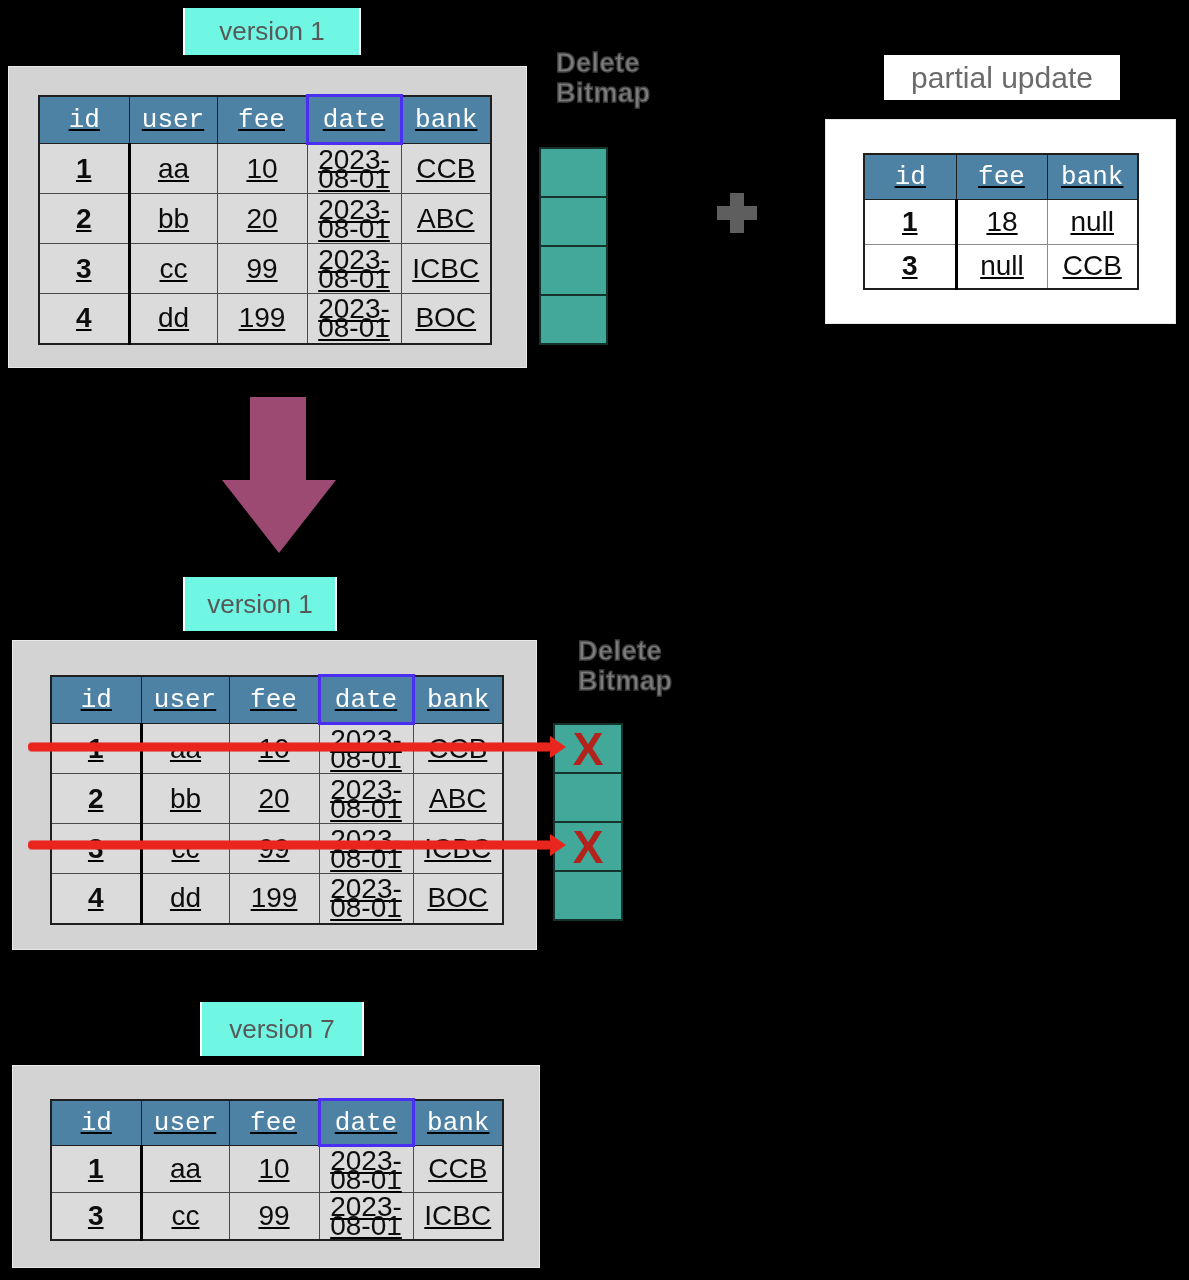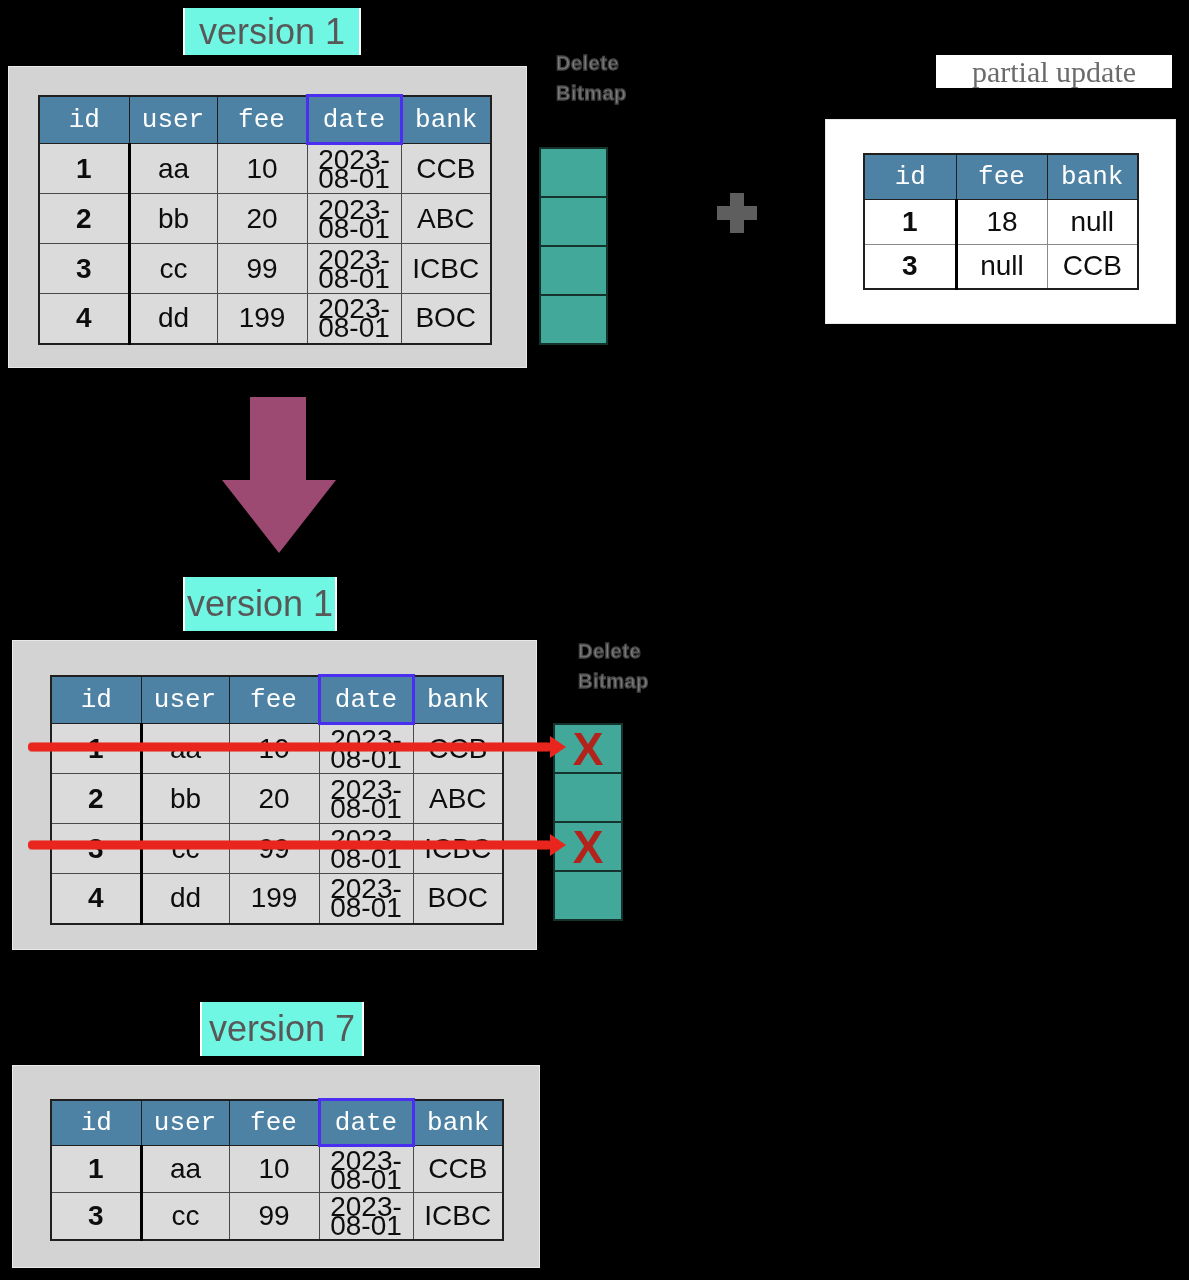--- a/index.html
+++ b/index.html
@@ -6,31 +6,31 @@
   #canvas {
     position:relative; width:1189px; height:1280px;
     background:#000000; overflow:hidden;
     font-family:"Liberation Sans", sans-serif;
   }
   .abs { position:absolute; }
 
   
   .chip {
     background:#70F7E4; color:#585858;
-    font-size:36px; text-align:left;
+    font-size:26px; text-align:left;
     display:flex; align-items:center; justify-content:center;
     border-left:2px solid #ffffff; border-right:2px solid #ffffff;
   }
 
   
   .card { background:#D3D3D3; border:1px solid #e9e9e9; box-sizing:border-box; }
   .card.white { background:#FFFFFF; }
 
   
-  table.data { border-collapse:collapse; table-layout:fixed; border:2px solid #1f1f1f; }
+  table.data { border-collapse:collapse; table-layout:fixed; border:2px solid #1f1f1f;text-decoration:underline; }
   table.data th {
     background:#4E82A4; color:#FFFFFF;
     font-family:"Liberation Mono", monospace; font-weight:normal;
     font-size:26px; text-align:center;
     border:1px solid #1f1f1f; padding:0;
   }
   table.data td {
     background:#DBDBDB; color:#0d0d0d;
     font-size:28px; text-align:center;
     border:1px solid #4a4a4a; padding:0;
@@ -43,21 +43,21 @@
   
   .bitmap { display:flex; flex-direction:column; }
   .bitmap-cell {
     box-sizing:border-box; background:#41A89A; border:2px solid #16322d;
     margin-top:-2px; display:flex; align-items:center; justify-content:center;
     color:#B3221B; font-weight:bold; font-size:46px;
   }
   .bitmap-cell:first-child { margin-top:0; }
 
   .db-label {
-    color:#7C7C7C; font-weight:bold; font-size:20px; line-height:30px;
+    color:#7C7C7C; font-weight:bold; font-size:27px; line-height:30px;
     -webkit-text-stroke:1.3px #454545; letter-spacing:0.5px;
   }
 
   
   .plus { width:40px; height:40px; }
   .plus .h { position:absolute; left:0; top:13px; width:40px; height:14px; background:#5E5E5E; }
   .plus .v { position:absolute; left:13px; top:0; width:14px; height:40px; background:#5E5E5E; }
 
   
   .arrow-shaft { width:56px; background:#9D4A72; }
@@ -149,21 +149,21 @@
     <div class="bitmap-cell" style="width:69px; height:51px;"></div>
     <div class="bitmap-cell" style="width:69px; height:51px;"></div>
     <div class="bitmap-cell" style="width:69px; height:51px;"></div>
   </div>
 
   <div class="abs plus" style="left:717px; top:193px;">
     <div class="h"></div>
       <div class="v"></div>
   </div>
 
-  <div class="abs pu-label" style="left:936px; top:55px; width:236px; height:33px;font-family:Liberation Serif, serif;">partial update</div>
+  <div class="abs pu-label" style="left:884px; top:55px; width:236px; height:45px;">partial update</div>
 
   <div class="abs card white" style="left:825px; top:119px; width:351px; height:205px;"></div>
 
   <table class="abs data on-white" style="left:863px; top:153px;">
     <colgroup>
         <col style="width:92px">
         <col style="width:91px">
         <col style="width:91px">
       </colgroup>
     <tbody>

